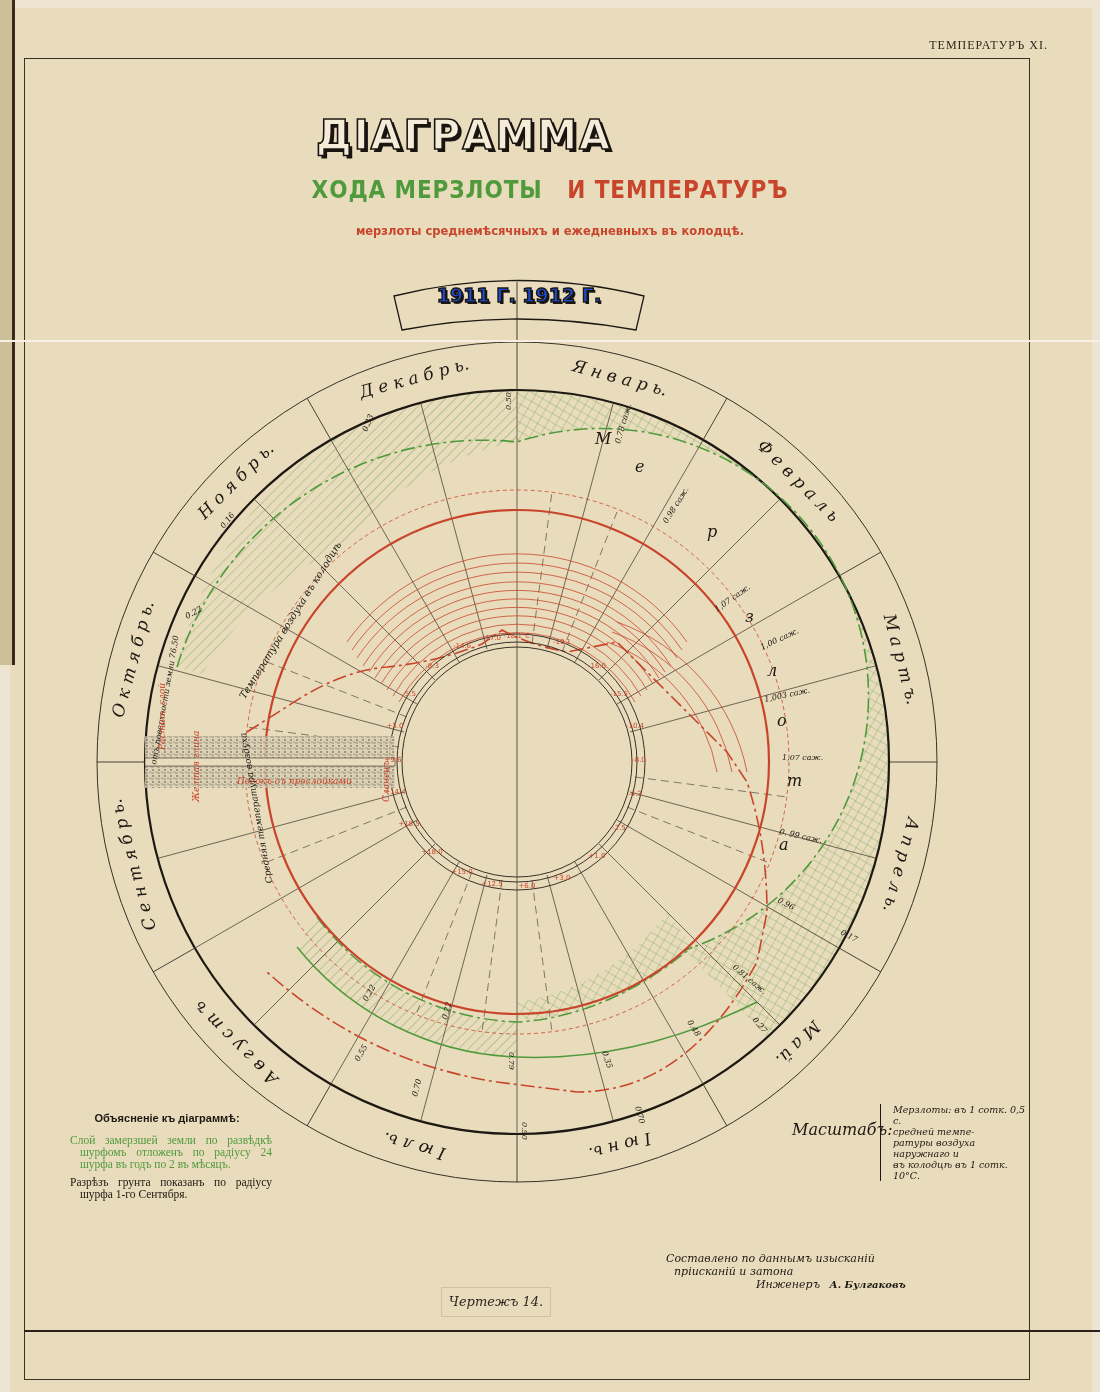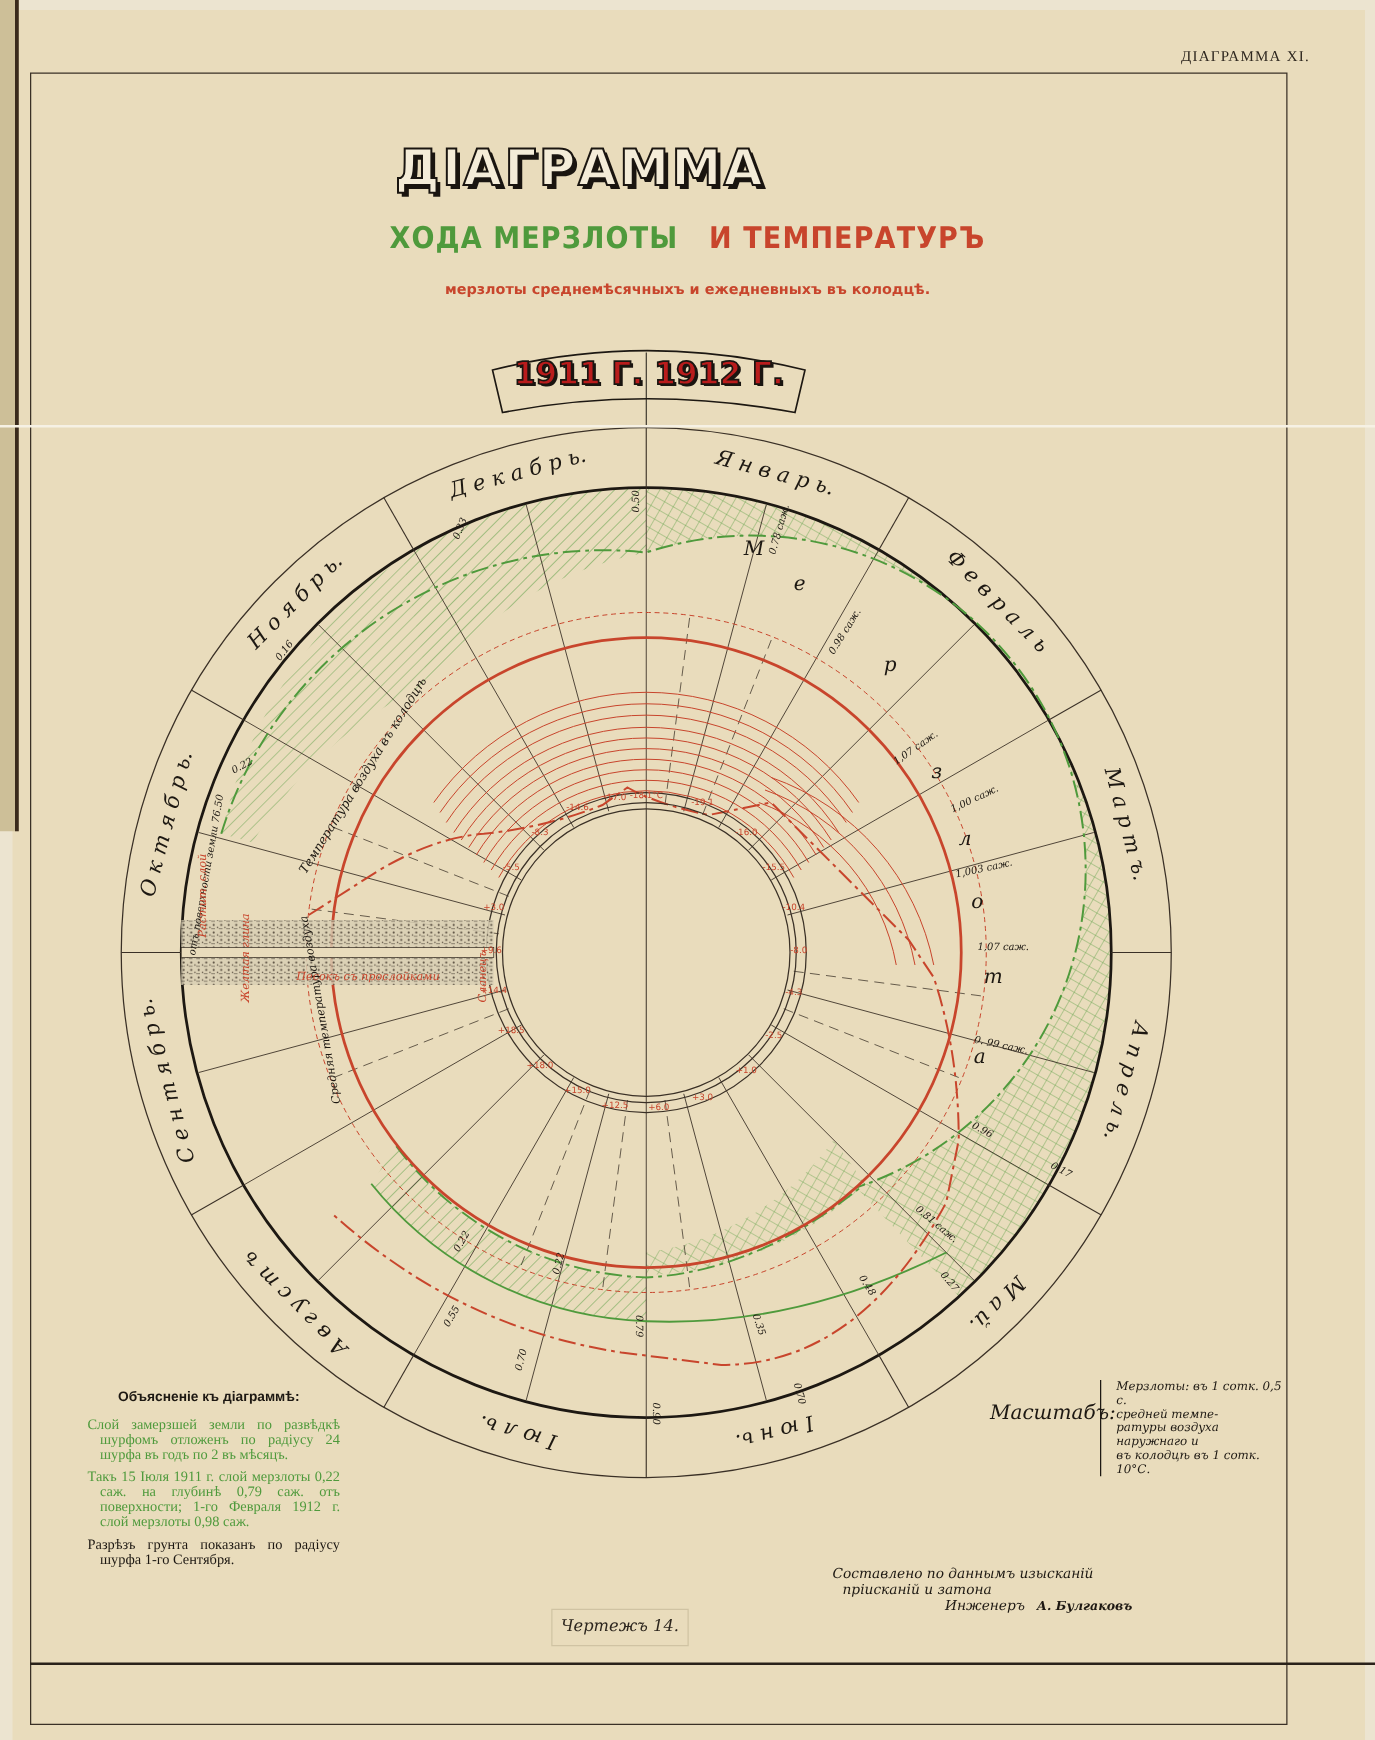--- a/index.html
+++ b/index.html
@@ -40,22 +40,22 @@
     transform: scaleX(0.9);
   }
   .subtitle .green { color: #4f9a3c; }
   .subtitle .red { color: #c8452c; margin-left: 18px; }
   .subsub {
     position: absolute; left: 0; width: 1100px; top: 224px; text-align: center;
     font-family: "DejaVu Sans", sans-serif; font-weight: bold; font-size: 11.5px; color: #c8452c;
   }
   .years {
     position: absolute; left: 394px; top: 284px; width: 250px; text-align: center;
-    font-family: "DejaVu Sans", sans-serif; font-weight: bold; font-size: 25px;
-    color: #b91c1c; -webkit-text-stroke: 1.4px #1a1510; text-shadow: 2px 2px 0 #1a1510;
+    font-family: "DejaVu Sans", sans-serif; font-weight: bold; font-size: 19px;
+    color: #1d4ed8; -webkit-text-stroke: 1.4px #1a1510; text-shadow: 2px 2px 0 #1a1510;
   }
   svg.diagram { position: absolute; left: 0; top: 0; }
   .legend {
     position: absolute; left: 62px; top: 1112px; width: 210px;
     font-family: "Liberation Serif", serif; font-size: 11.5px; line-height: 12px;
   }
   .legend h4 {
     margin: 0 0 10px 0; text-align: center; font-family: Liberation Sans, sans-serif;
     font-size: 11px; font-weight: bold; color: #1d1812;
   }
@@ -80,21 +80,21 @@
   .credits .sig { position: absolute; left: 90px; top: 26px; white-space: nowrap; }
   .credits .sig b { font-size: 10px; font-weight: bold; margin-left: 6px; margin-top: 16px; }
 </style>
 </head>
 <body>
 
 <div class="page"></div>
 <div class="binding"></div>
 <div class="frame"></div>
 
-<div class="appendix">ДІАГРАММА XI.</div>
+<div class="appendix">ТЕМПЕРАТУРЪ XI.</div>
 <div class="title">ДІАГРАММА</div>
 <div class="subtitle">
   <span class="green">ХОДА МЕРЗЛОТЫ</span>
   <span class="red">И ТЕМПЕРАТУРЪ</span>
 </div>
 <div class="subsub">мерзлоты среднемѣсячныхъ и ежедневныхъ въ колодцѣ.</div>
 
 <svg class="diagram" width="1100" height="1392" viewBox="0 0 1100 1392">
   <defs>
     <pattern id="hatch" width="7" height="7" patternUnits="userSpaceOnUse" patternTransform="rotate(45)">
@@ -304,21 +304,20 @@
       <text transform="translate(-128,40) rotate(-90)">Сланецъ</text>
     </g>
   </g>
 </svg>
 
 <div class="years">1911 Г. 1912 Г.</div>
 
 <div class="legend">
   <h4>Объясненіе къ діаграммѣ:</h4>
   <p class="g">Слой замерзшей земли по развѣдкѣ шурфомъ отложенъ по радіусу 24 шурфа въ годъ по 2 въ мѣсяцъ.</p>
-  <p class="g">Такъ 15 Іюля 1911 г. слой мерзлоты 0,22 саж. на глубинѣ 0,79 саж. отъ поверхности; 1-го Февраля 1912 г. слой мерзлоты 0,98 саж.</p>
   <p class="k">Разрѣзъ грунта показанъ по радіусу шурфа 1-го Сентября.</p>
 </div>
 
 <div class="scale">
   <span class="lbl">Масштабъ:</span>
   <div class="lines">
     <div>Мерзлоты: въ 1 сотк. 0,5 с.</div>
     <div>средней темпе-</div>
     <div>ратуры воздуха</div>
     <div>наружнаго и</div>

